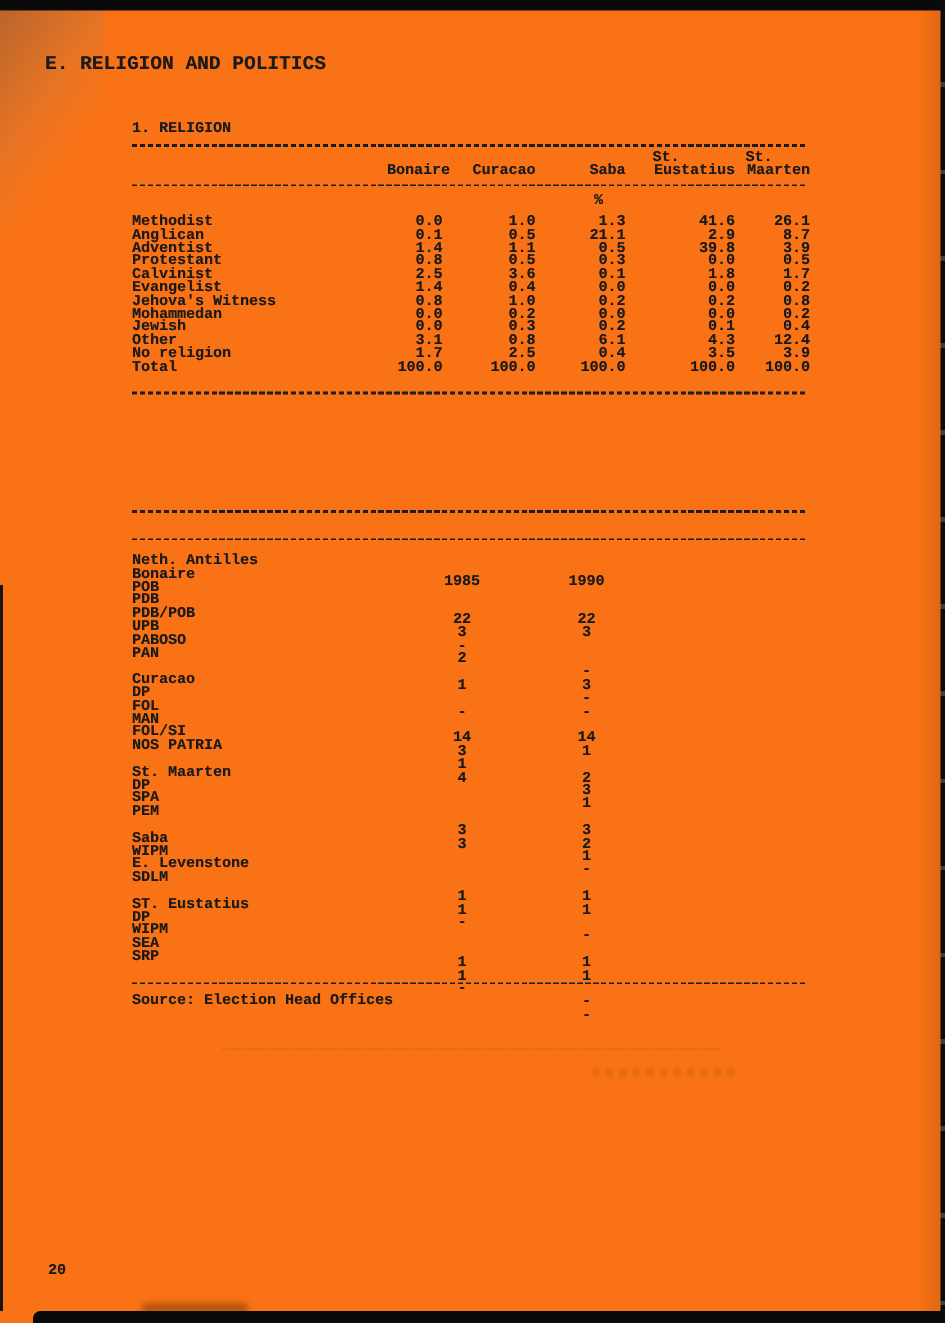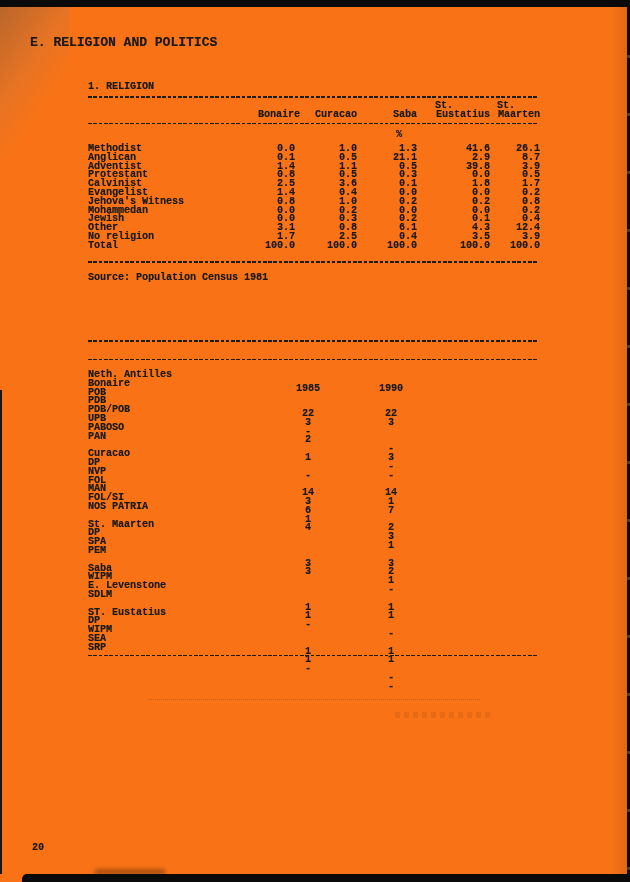--- a/index.html
+++ b/index.html
@@ -105,21 +105,20 @@
         <div class="trow"><span class="lbl">Evangelist</span><span class="c1">1.4</span><span class="c2">0.4</span><span class="c3">0.0</span><span class="c4">0.0</span><span class="c5">0.2</span></div>
         <div class="trow"><span class="lbl">Jehova's Witness</span><span class="c1">0.8</span><span class="c2">1.0</span><span class="c3">0.2</span><span class="c4">0.2</span><span class="c5">0.8</span></div>
         <div class="trow"><span class="lbl">Mohammedan</span><span class="c1">0.0</span><span class="c2">0.2</span><span class="c3">0.0</span><span class="c4">0.0</span><span class="c5">0.2</span></div>
         <div class="trow"><span class="lbl">Jewish</span><span class="c1">0.0</span><span class="c2">0.3</span><span class="c3">0.2</span><span class="c4">0.1</span><span class="c5">0.4</span></div>
         <div class="trow"><span class="lbl">Other</span><span class="c1">3.1</span><span class="c2">0.8</span><span class="c3">6.1</span><span class="c4">4.3</span><span class="c5">12.4</span></div>
         <div class="trow"><span class="lbl">No religion</span><span class="c1">1.7</span><span class="c2">2.5</span><span class="c3">0.4</span><span class="c4">3.5</span><span class="c5">3.9</span></div>
         <div class="trow"><span class="lbl">Total</span><span class="c1">100.0</span><span class="c2">100.0</span><span class="c3">100.0</span><span class="c4">100.0</span><span class="c5">100.0</span></div>
       </div>
 
     <div class="abs dashes" style="top:178px"></div>
-    <div class="abs" style="top:191px">Source: Population Census 1981</div>
   </section>
 
   <section class="tbl t2 type txt">
 
     <div class="abs dashes" style="top:22px"></div>
     <div class="abs trow" style="top:27.5px">
       <span class="lbl2"></span>
       <span class="e">1985</span>
       <span class="e e2">1990</span>
     </div>
@@ -132,21 +131,20 @@
           <div class="trow"><span class="lbl2">POB</span><span class="e">-</span><span class="e e2"></span></div>
           <div class="trow"><span class="lbl2">PDB</span><span class="e">2</span><span class="e e2"></span></div>
           <div class="trow"><span class="lbl2">PDB/POB</span><span class="e"></span><span class="e e2">-</span></div>
           <div class="trow"><span class="lbl2">UPB</span><span class="e">1</span><span class="e e2">3</span></div>
           <div class="trow"><span class="lbl2">PABOSO</span><span class="e"></span><span class="e e2">-</span></div>
           <div class="trow"><span class="lbl2">PAN</span><span class="e">-</span><span class="e e2">-</span></div>
         </div>
         <div class="tgroup">
           <div class="trow"><span class="lbl2">Curacao</span><span class="e">14</span><span class="e e2">14</span></div>
           <div class="trow"><span class="lbl2">DP</span><span class="e">3</span><span class="e e2">1</span></div>
-          <div class="trow"><span class="lbl2">NVP</span><span class="e">6</span><span class="e e2">7</span></div>
           <div class="trow"><span class="lbl2">FOL</span><span class="e">1</span><span class="e e2"></span></div>
           <div class="trow"><span class="lbl2">MAN</span><span class="e">4</span><span class="e e2">2</span></div>
           <div class="trow"><span class="lbl2">FOL/SI</span><span class="e"></span><span class="e e2">3</span></div>
           <div class="trow"><span class="lbl2">NOS PATRIA</span><span class="e"></span><span class="e e2">1</span></div>
         </div>
         <div class="tgroup">
           <div class="trow"><span class="lbl2">St. Maarten</span><span class="e">3</span><span class="e e2">3</span></div>
           <div class="trow"><span class="lbl2">DP</span><span class="e">3</span><span class="e e2">2</span></div>
           <div class="trow"><span class="lbl2">SPA</span><span class="e"></span><span class="e e2">1</span></div>
           <div class="trow"><span class="lbl2">PEM</span><span class="e"></span><span class="e e2">-</span></div>
@@ -160,16 +158,17 @@
         <div class="tgroup">
           <div class="trow"><span class="lbl2">ST. Eustatius</span><span class="e">1</span><span class="e e2">1</span></div>
           <div class="trow"><span class="lbl2">DP</span><span class="e">1</span><span class="e e2">1</span></div>
           <div class="trow"><span class="lbl2">WIPM</span><span class="e">-</span><span class="e e2"></span></div>
           <div class="trow"><span class="lbl2">SEA</span><span class="e"></span><span class="e e2">-</span></div>
           <div class="trow"><span class="lbl2">SRP</span><span class="e"></span><span class="e e2">-</span></div>
         </div>
       </div>
 
     <div class="abs dashes" style="top:336.5px"></div>
+    <div class="abs" style="top:345.5px">Source: Election Head Offices</div>
   </section>
 
   <div class="pageno txt">20</div>
 </div>
 
 </body></html>

